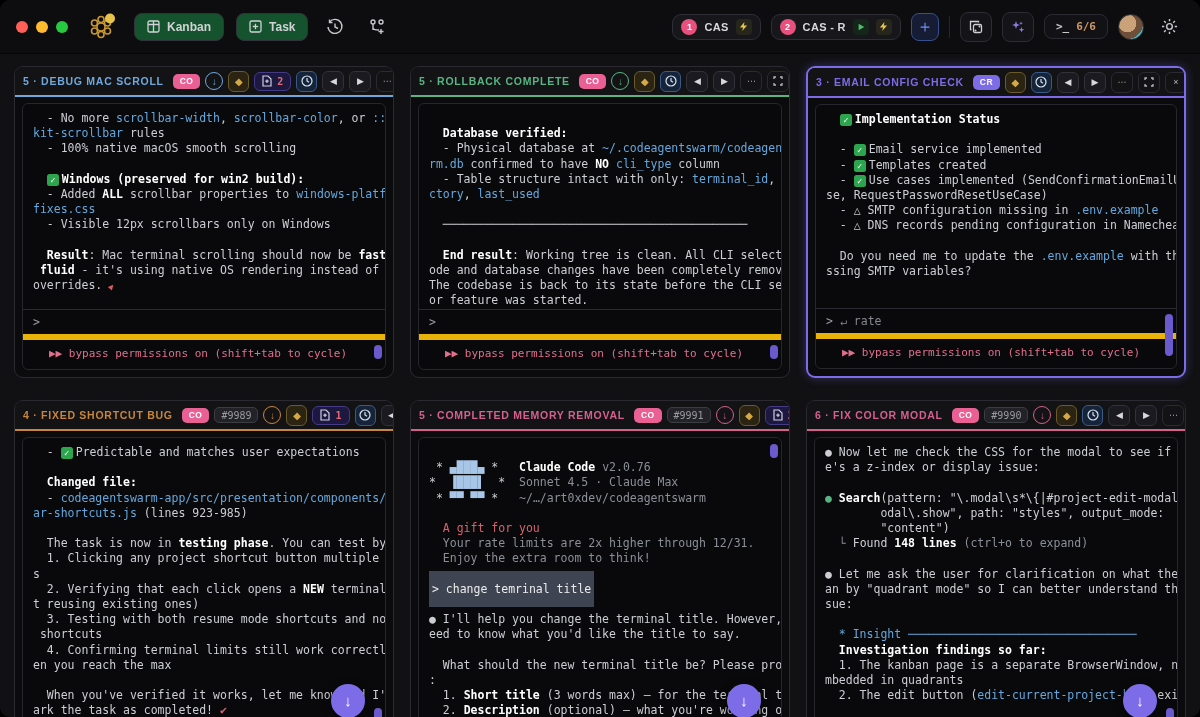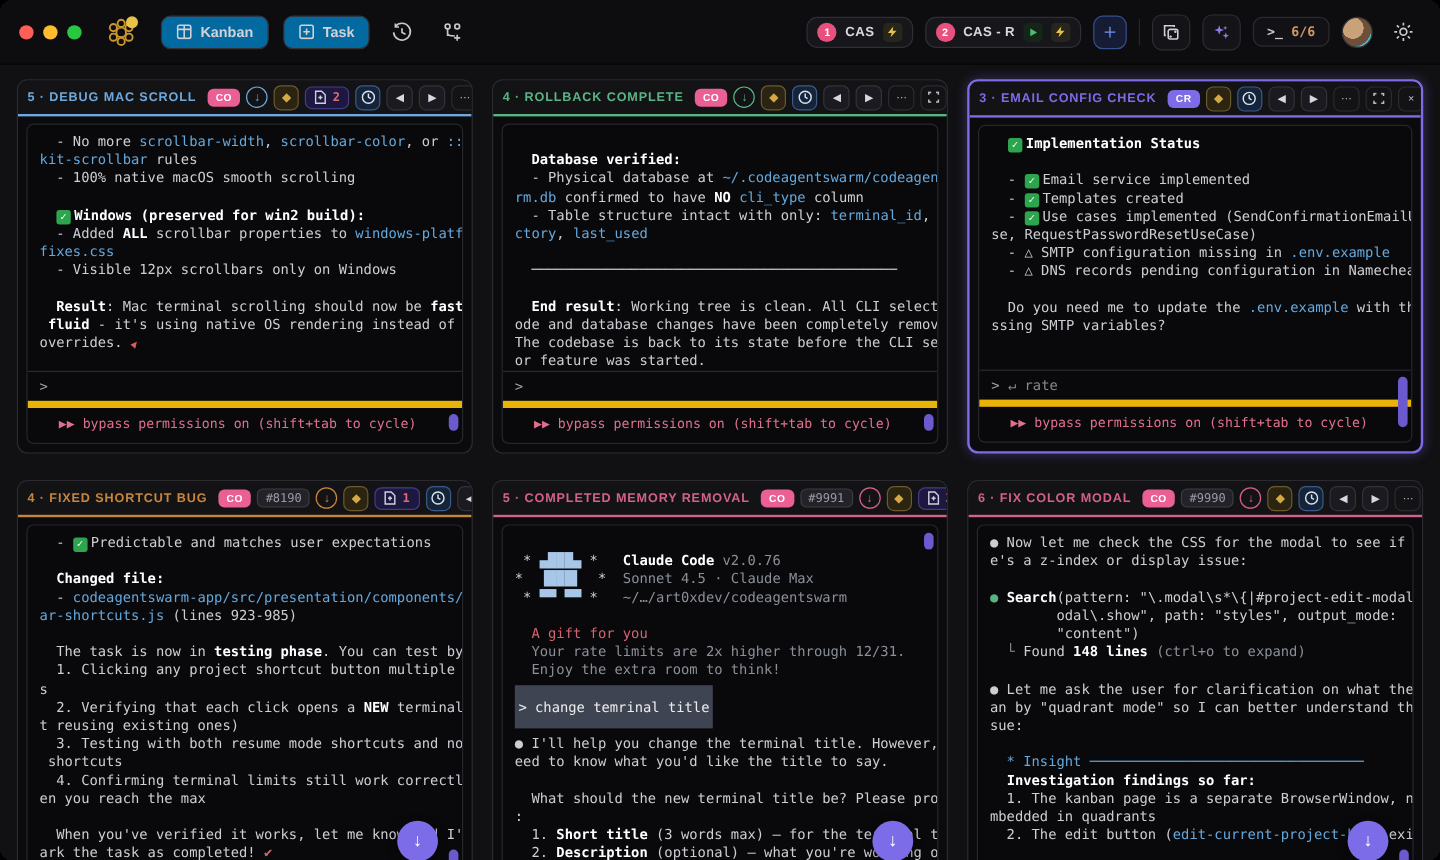--- a/index.html
+++ b/index.html
@@ -6,21 +6,21 @@
   html,body { background:#000; }
   body { font-family:"Liberation Sans", sans-serif; }
   .window { width:1200px; height:717px; background:#0b0b0e; border-radius:10px; overflow:hidden; position:relative; display:flex; flex-direction:column; }
 
   
   .topbar { height:54px; flex:0 0 54px; background:#0d0d10; border-bottom:1px solid #050506; display:flex; align-items:center; padding:0 16px; gap:12px; }
   .lights { display:flex; gap:8px; margin-right:8px; }
   .light { width:12px; height:12px; border-radius:50%; }
   .light.r{ background:#ff5f57; } .light.y{ background:#febc2e; } .light.g{ background:#28c840; }
   .logo { width:30px; height:30px; position:relative; margin-right:4px; }
-  .tb-btn { display:flex; align-items:center; gap:7px; background:#0369a1; border:1px solid #32323a; border-radius:8px; padding:6px 12px; color:#d2d2d6; font-size:12px; font-weight:bold; }
+  .tb-btn { display:flex; align-items:center; gap:7px; background:#14532d; border:1px solid #32323a; border-radius:8px; padding:6px 12px; color:#d2d2d6; font-size:12px; font-weight:bold; }
   .tb-icon-btn { background:transparent; border:none; color:#c8c8cc; display:flex; align-items:center; justify-content:center; width:30px; height:30px; }
   .tb-right { margin-left:auto; display:flex; align-items:center; gap:10px; }
   .proj-pill { display:flex; align-items:center; gap:7px; background:#16161b; border:1px solid #2e2e36; border-radius:9px; padding:4px 8px; }
   .proj-num { width:16px; height:16px; border-radius:50%; background:#e8517e; color:#fff; font-size:9px; font-weight:bold; display:flex; align-items:center; justify-content:center; }
   .proj-name { color:#d8d8dc; font-size:11px; font-weight:bold; letter-spacing:.03em; }
   .mini-sq { width:16px; height:16px; border-radius:4px; background:#26261d; display:flex; align-items:center; justify-content:center; }
   .mini-sq.play { background:#15251a; }
   .add-btn { width:28px; height:28px; border-radius:8px; background:#151c33; border:1px solid #36508f; color:#6f8ff0; font-size:17px; display:flex; align-items:center; justify-content:center; }
   .sq-btn { width:32px; height:30px; border-radius:8px; background:#141418; border:1px solid #2c2c34; display:flex; align-items:center; justify-content:center; color:#d0d0d4; }
   .term-counter { display:flex; align-items:center; gap:7px; background:#121216; border:1px solid #2a2a32; border-radius:8px; padding:5px 11px; }
@@ -239,21 +239,21 @@
           <span class="pchar">&gt;</span>
           <span class="pval"></span>
         </div>
         <div class="t-bypass">▶▶ bypass permissions on (shift+tab to cycle)</div>
         <span class="thumb" style="bottom:10px;height:14px;"></span>
       </div>
     </section>
 
     <section class="panel" style="--accent: #58b583;">
       <div class="p-header">
-        <span class="p-title">4 · ROLLBACK COMPLETE</span>
+        <span class="p-title">5 · ROLLBACK COMPLETE</span>
         <span class="badge co">CO</span>
         <span class="h-ic provider">↓</span>
         <button class="h-ic sparkle">◆</button>
         <button class="h-ic clockbtn">
           <span>
               <svg width="12" height="12" viewBox="0 0 12 12" fill="none" stroke="#d8e4f4" stroke-width="1.2">
                 <circle cx="6" cy="6" r="5"></circle>
                 <polyline points="6,3 6,6 8,7.2"></polyline>
               </svg>
             </span>
@@ -318,21 +318,21 @@
         </div>
         <div class="t-bypass">▶▶ bypass permissions on (shift+tab to cycle)</div>
         <span class="thumb" style="bottom:12px;height:42px;"></span>
       </div>
     </section>
 
     <section class="panel" style="--accent: #c8863c;">
       <div class="p-header">
         <span class="p-title">4 · FIXED SHORTCUT BUG</span>
         <span class="badge co">CO</span>
-        <span class="badge-id">#8190</span>
+        <span class="badge-id">#9989</span>
         <span class="h-ic provider">↓</span>
         <button class="h-ic sparkle">◆</button>
         <button class="filebadge">
           <span>
               <svg width="10" height="12" viewBox="0 0 10 12" fill="none" stroke="#cfcfe0" stroke-width="1.2">
                 <path d="M1 1h5l3 3v7H1z"></path>
                 <line x1="5" y1="4.5" x2="5" y2="8"></line>
                 <line x1="3.3" y1="6.2" x2="6.7" y2="6.2"></line>
               </svg>
             </span>

